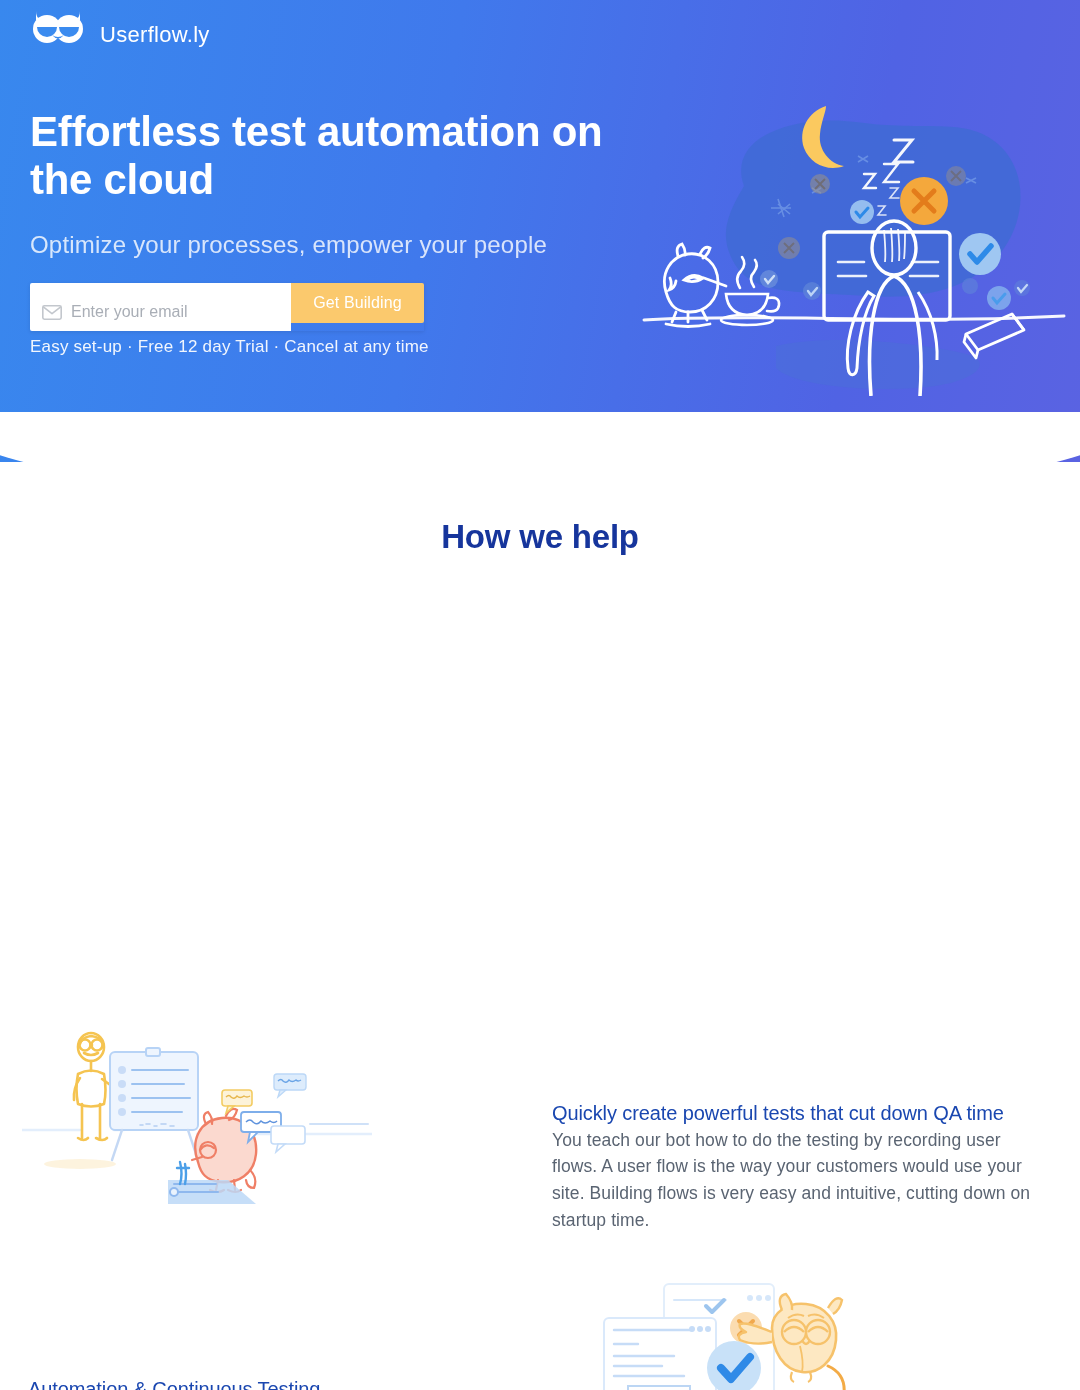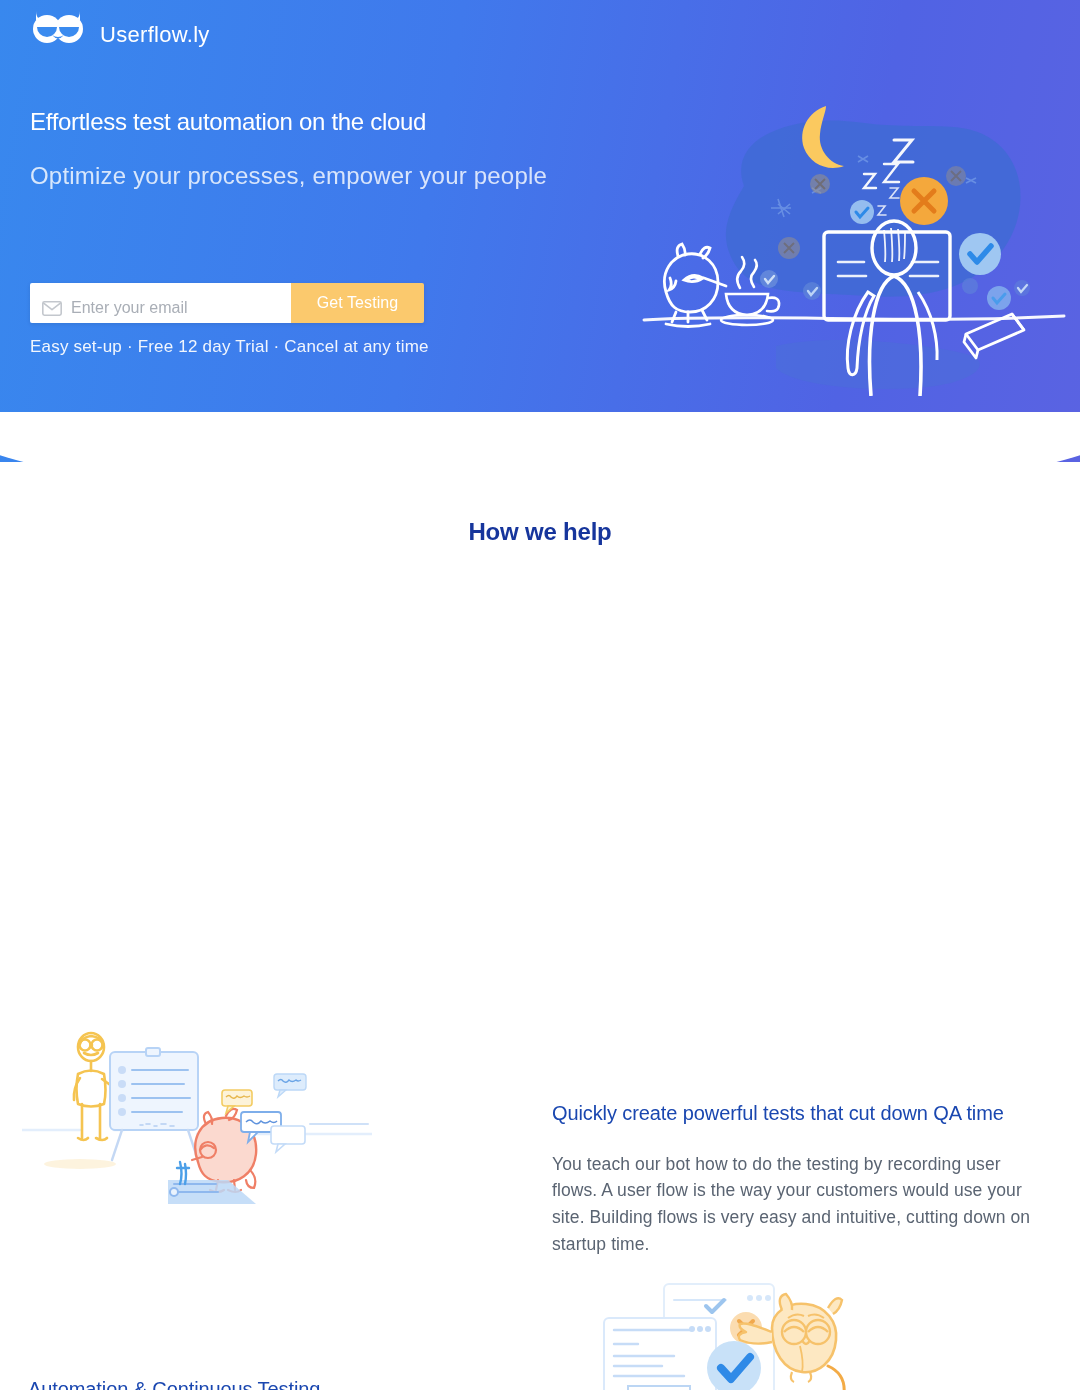--- a/index.html
+++ b/index.html
@@ -44,42 +44,42 @@
     font-size:22px;
     font-weight:400;
     letter-spacing:.3px;
     white-space:nowrap;
   }
 
   
   .hero-copy{position:absolute;left:30px;top:108px;z-index:5;width:620px;}
   .hero-title{
     color:#ffffff;
-    font-size:24px;
-    font-weight:normal;
+    font-size:42px;
+    font-weight:bold;
     letter-spacing:-.3px;
     line-height:1.15;
   }
   .hero-sub{
     margin-top:26px;
     color:rgba(255,255,255,.80);
     font-size:24px;
     font-weight:300;
     letter-spacing:.2px;
     line-height:1.2;
   }
 
   
   .signup{
     position:absolute;left:30px;top:283px;z-index:5;
     display:flex;align-items:stretch;
     box-shadow:0 1px 4px rgba(0,0,0,.10);
   }
   .email-wrap{
-    width:261px;height:40px;
+    width:261px;height:48px;
     background:#fff;
     display:flex;align-items:center;
     padding:10px 8px 0 12px;
     border-radius:2px 0 0 2px;
   }
   .env-icon{width:20px;height:15px;flex:none;margin-right:9px;display:block;}
   .email-input{
     border:none;outline:none;
     width:100%;height:100%;
     font-family:"Liberation Sans", sans-serif;
@@ -109,35 +109,34 @@
   }
 
   
   .hero-art{position:absolute;right:6px;top:96px;width:448px;height:300px;z-index:4;}
 
   
   .main{position:relative;width:1080px;}
   .section-title{
     text-align:center;
     color:#16359c;
-    font-size:24px;
+    font-size:33px;
     font-weight:bold;
     letter-spacing:-.2px;
     padding-top:56px;
   }
 
   .feat-title{
     color:#1a47b0;
     font-size:20px;
     font-weight:normal;
     line-height:1.34;
     letter-spacing:-.1px;
   }
   .feat-body{
-    margin-top:24px;
     color:#5a6472;
     font-size:17.5px;
     font-weight:400;
     line-height:1.52;
     letter-spacing:.1px;
   }
 
   
   .blk{position:absolute;}
   #art-whiteboard{left:22px;   top:560px; width:350px;height:200px;z-index:2;}
@@ -169,21 +168,21 @@
   </div>
 
   <form class="signup">
     <div class="email-wrap">
       <svg class="env-icon" viewBox="0 0 20 15">
         <rect x="0.8" y="0.8" width="18.4" height="13.4" rx="1.6" fill="none" stroke="#c3c7cd" stroke-width="1.6"></rect>
         <path d="M1.6 2.2 L10 8.6 L18.4 2.2" fill="none" stroke="#c3c7cd" stroke-width="1.6" stroke-linecap="round" stroke-linejoin="round"></path>
       </svg>
       <input class="email-input" type="text" placeholder="Enter your email" value="" style="">
     </div>
-    <button class="notify-btn" type="button">Get Testing</button>
+    <button class="notify-btn" type="button">Get Building</button>
   </form>
 
   <div class="perks">Easy set-up  ·  Free 12 day Trial  ·  Cancel at any time</div>
 
   <svg class="hero-art" viewBox="0 0 448 300">
 
     <path d="M118 90 C100 40 170 18 230 26 C300 36 340 20 372 48 C404 76 400 128 372 160
              C344 192 300 204 240 200 C180 196 130 200 110 170 C92 142 100 120 118 90 Z" fill="#3f6ad4" opacity=".82"></path>
 
     <path d="M150 250 C200 238 290 246 340 258 C370 266 350 288 290 292 C230 296 165 288 150 272 Z" fill="#4a6fd8" opacity=".5"></path>

